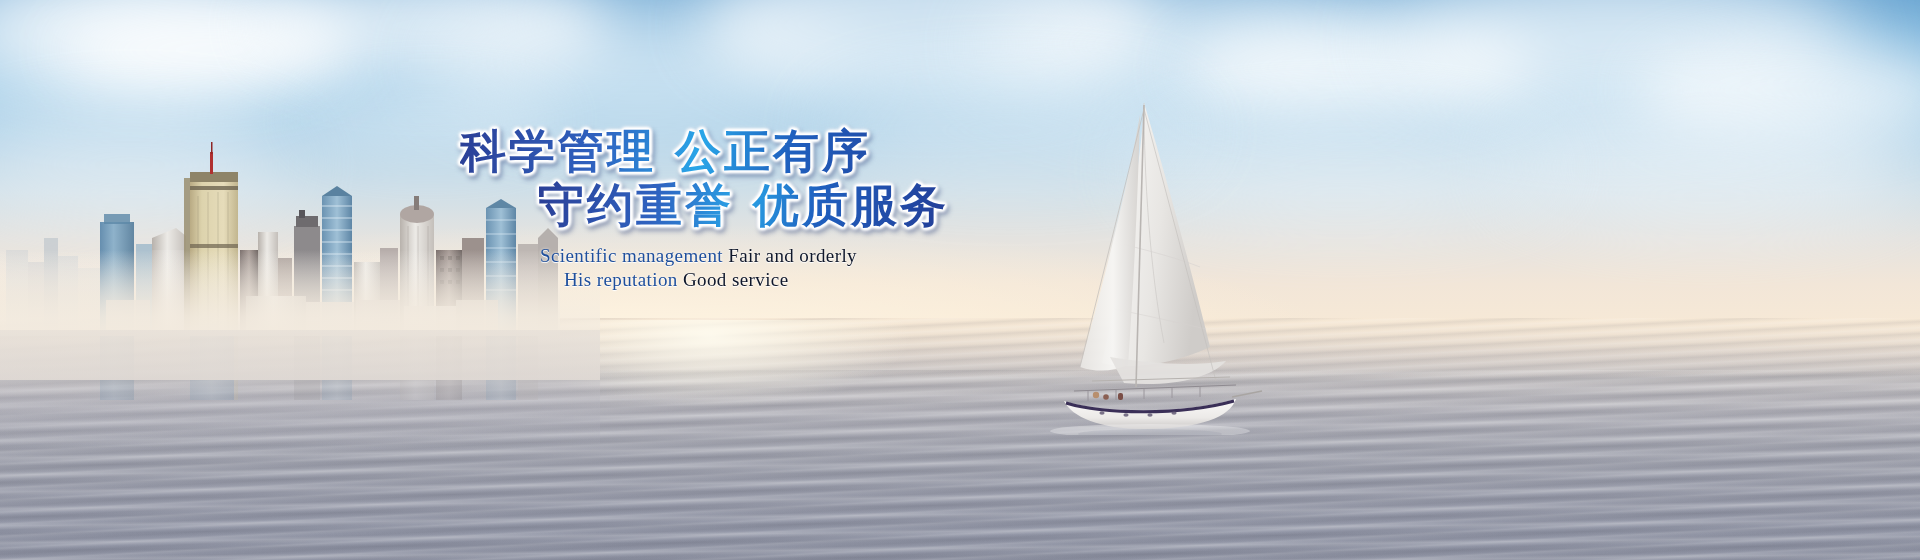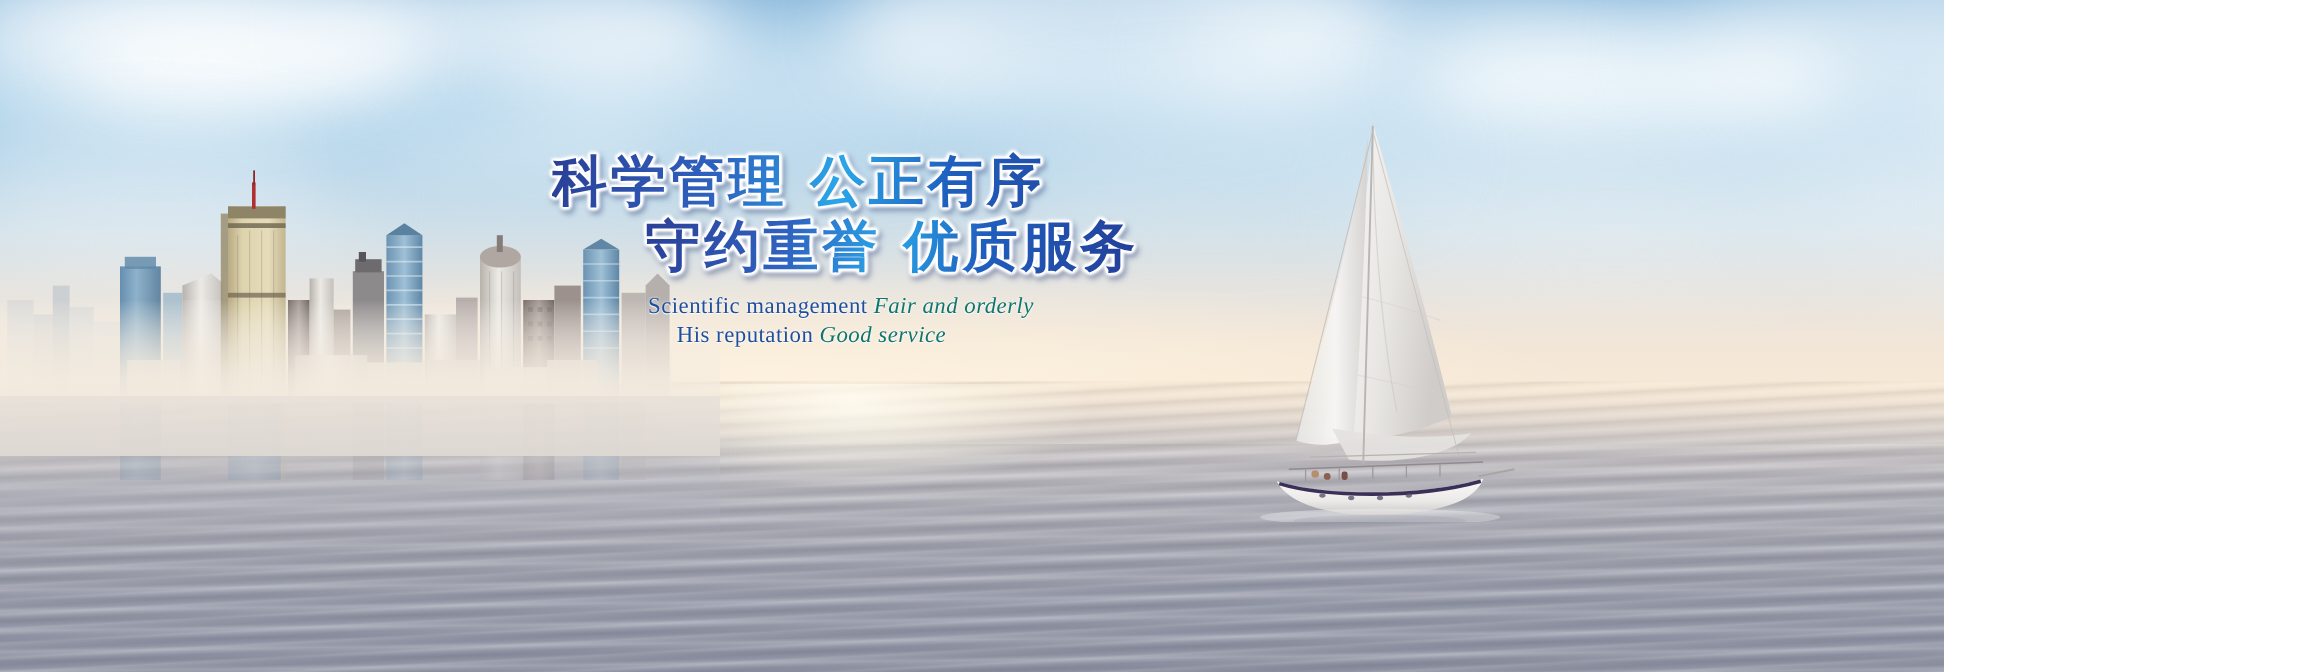--- a/index.html
+++ b/index.html
@@ -1,20 +1,20 @@
 <!DOCTYPE html>
 <html><head>
 <meta charset="utf-8">
 <style>
   html,body{margin:0;padding:0;background:#fff;}
   body{font-family:"Liberation Sans",sans-serif;}
 
   .banner{
     position:relative;
-    width:1620px;height:560px;
+    width:1920px;height:560px;
     overflow:hidden;
   }
 
   
   .sky{
     position:absolute;left:0;top:0;width:1920px;height:330px;
     background:
       linear-gradient(180deg,
         #6fa9d4 0%,
         #82b8dd 12%,
@@ -128,21 +128,21 @@
     position:absolute;left:540px;
     font-family:"Liberation Serif","DejaVu Serif",serif;
     font-size:19px;
     letter-spacing:.4px;
     color:#1f4f9c;
     white-space:nowrap;
     text-shadow:0 1px 0 rgba(255,255,255,.9), 0 0 3px rgba(255,255,255,.8);
   }
   .sub-1{top:245px;}
   .sub-2{top:269px;margin-left:24px;}
-  .sub-em{color:#0f766e;font-style:italic;}
+  .sub-em{color:#0f172a;}
 </style>
 </head>
 <body>
 
 <div class="banner">
 
   <div class="sky"></div>
   <div class="sky-warm"></div>
 
   <div>

